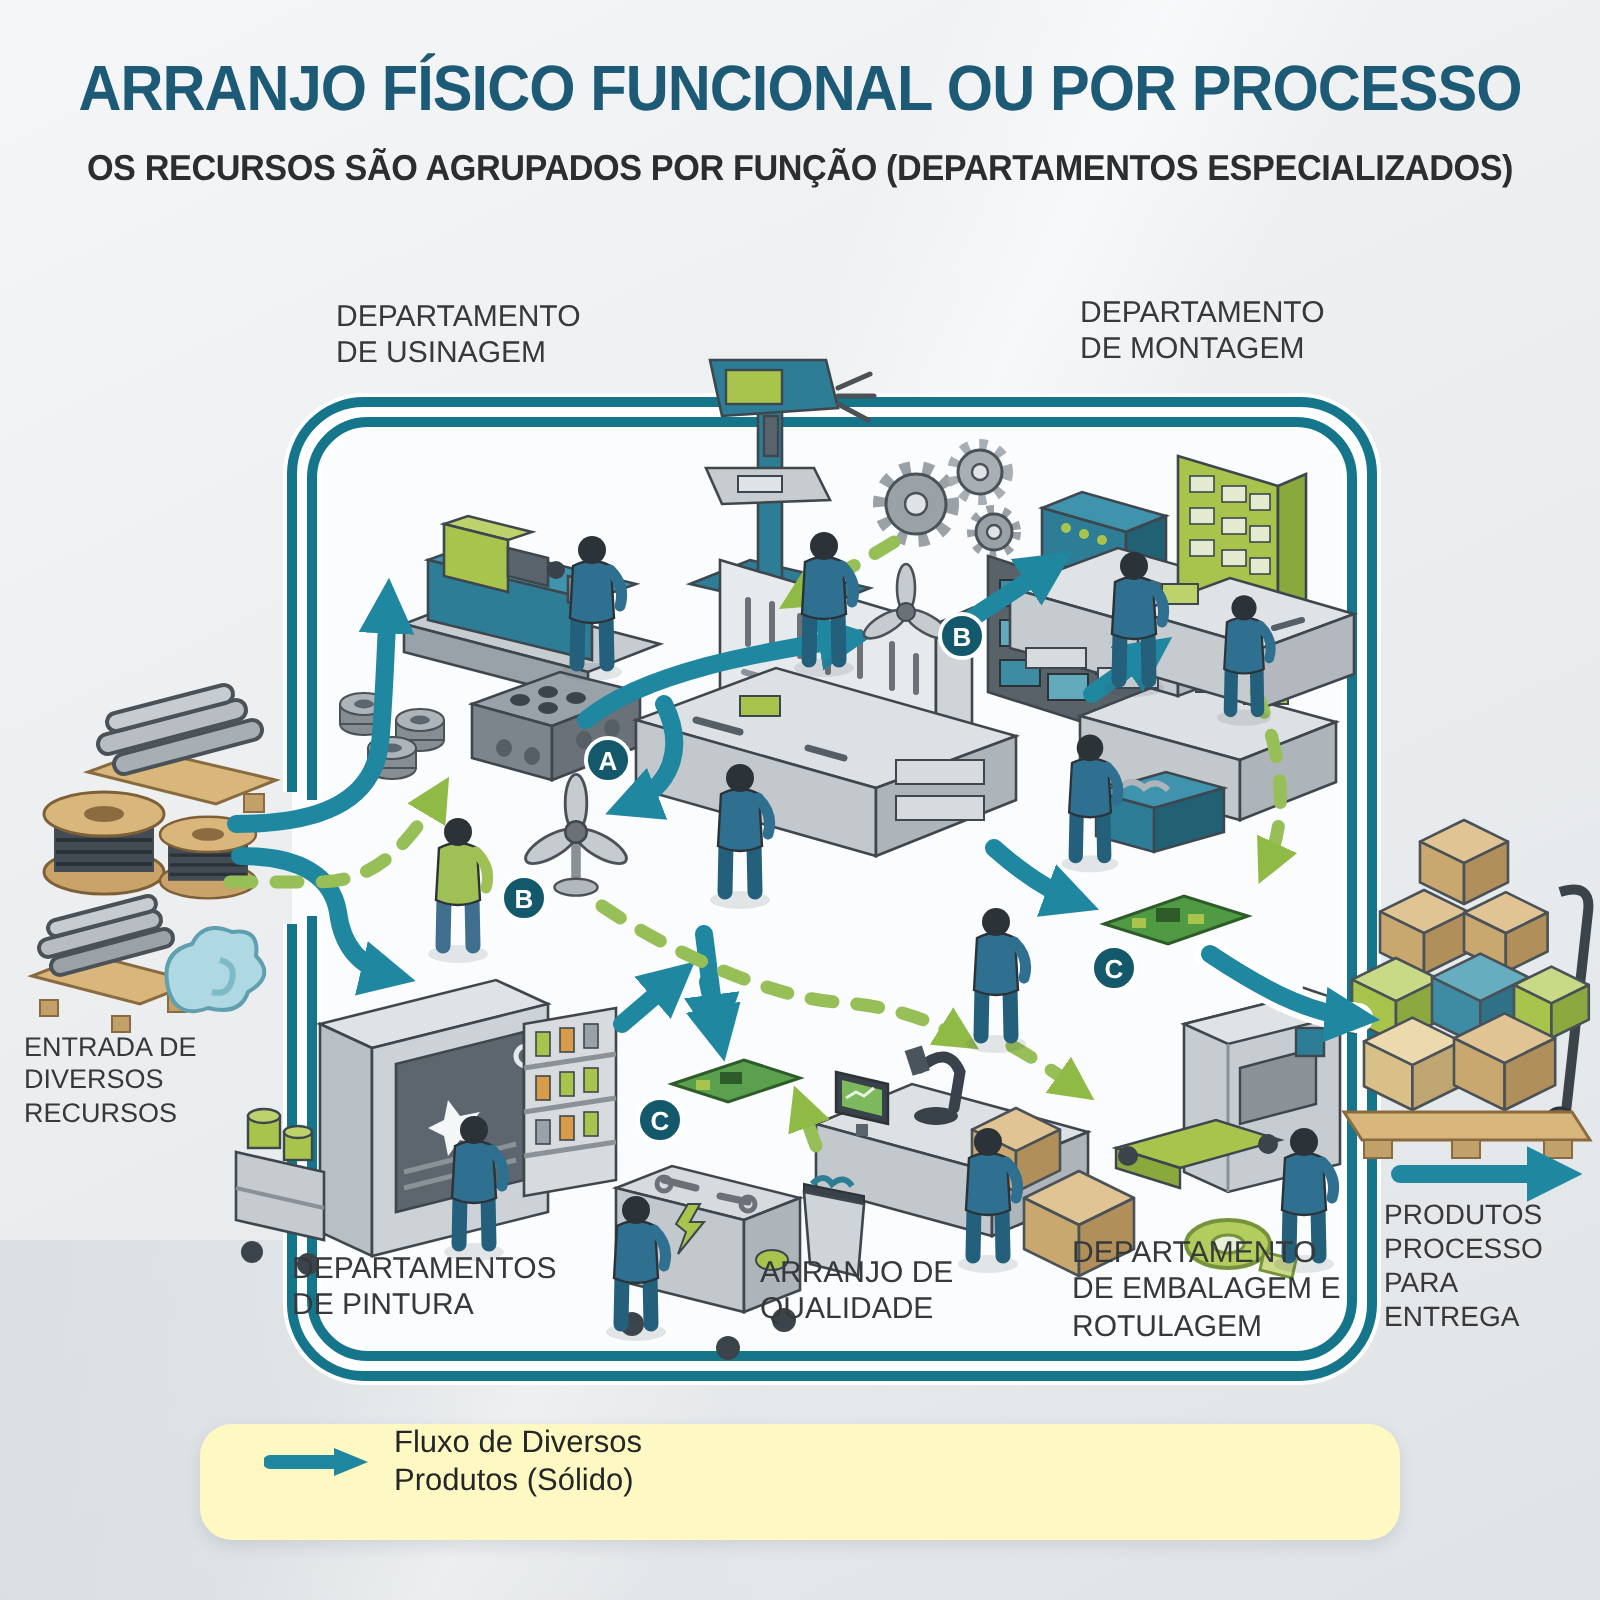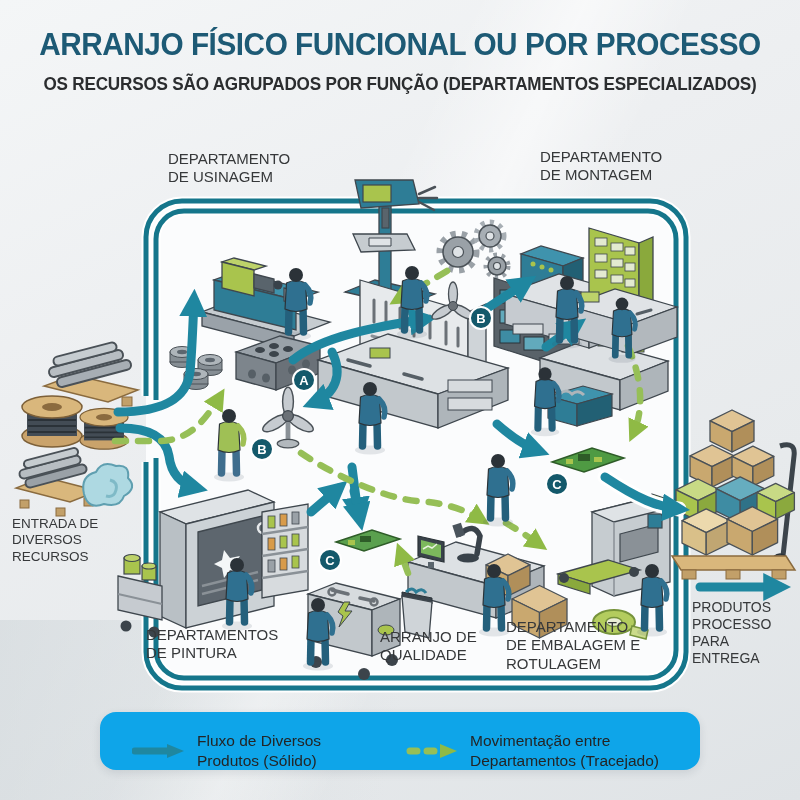--- a/index.html
+++ b/index.html
@@ -17,26 +17,26 @@
   #title{top:26px;font-size:32px;font-weight:700;color:#1d5a75;letter-spacing:-.5px;
     transform:scaleX(.93);transform-origin:center;}
   #subtitle{top:74px;font-size:18px;font-weight:700;color:#2b2d2f;letter-spacing:-.2px;
     transform:scaleX(.95);transform-origin:center;}
   .lbl{position:absolute;font-weight:400;color:#36383a;text-align:left;
     font-size:15px;line-height:1.22;}
   #lbl-usinagem{left:168px;top:150px;width:132px;}
   #lbl-montagem{left:520px;top:148px;width:132px;margin-left:20px;}
   #lbl-pintura{left:146px;top:626px;width:132px;}
   #lbl-qualidade{left:380px;top:628px;width:118px;}
-  #lbl-embalagem{left:506px;top:618px;width:140px;}
+  #lbl-embalagem{left:536px;top:618px;width:140px;}
   #lbl-entrada{left:12px;top:516px;width:104px;font-size:13.5px;}
   #lbl-produtos{left:692px;top:599px;width:96px;font-size:14px;}
   #diagram{position:absolute;left:0;top:0;}
-  #legend{position:absolute;left:100px;top:712px;width:600px;height:58px;background:#0ea5e9;
-    border-radius:16px;box-shadow:0 3px 8px rgba(40,60,70,.12);display:flex;align-items:flex-end;}
+  #legend{position:absolute;left:100px;top:712px;width:600px;height:58px;background:#fef9c3;
+    border-radius:16px;box-shadow:0 3px 8px rgba(40,60,70,.12);display:flex;align-items:flex-start;}
   .leg-item{display:flex;align-items:center;gap:11px;}
   #leg-item-solid{margin-left:32px;width:225px;}
   #leg-item-dashed{margin-left:48px;}
   .leg-text{font-size:15.5px;color:#232526;line-height:1.25;}
   #leg-text-solid{width:150px;}
   #leg-text-dashed{width:215px;}
 </style>
 </head>
 <body>
 
@@ -592,20 +592,13 @@
 <div class="lbl" id="lbl-produtos">PRODUTOS PROCESSO PARA ENTREGA</div>
 
 <div id="legend">
   <div class="leg-item" id="leg-item-solid">
     <svg width="54" height="16">
       <line x1="3" y1="8" x2="36" y2="8" stroke="#1f87a0" stroke-width="7" stroke-linecap="round"></line>
       <path d="M35,1 L52,8 L35,15 Z" fill="#1f87a0"></path>
     </svg>
     <div class="leg-text" id="leg-text-solid">Fluxo de Diversos Produtos (Sólido)</div>
   </div>
-  <div class="leg-item" id="leg-item-dashed">
-    <svg width="54" height="16">
-      <line x1="5" y1="8" x2="34" y2="8" stroke="#96bf57" stroke-width="7" stroke-linecap="round" stroke-dasharray="7 10"></line>
-      <path d="M35,1 L52,8 L35,15 Z" fill="#8fba45"></path>
-    </svg>
-    <div class="leg-text" id="leg-text-dashed">Movimentação entre Departamentos (Tracejado)</div>
-  </div>
 </div>
 
 </body></html>

